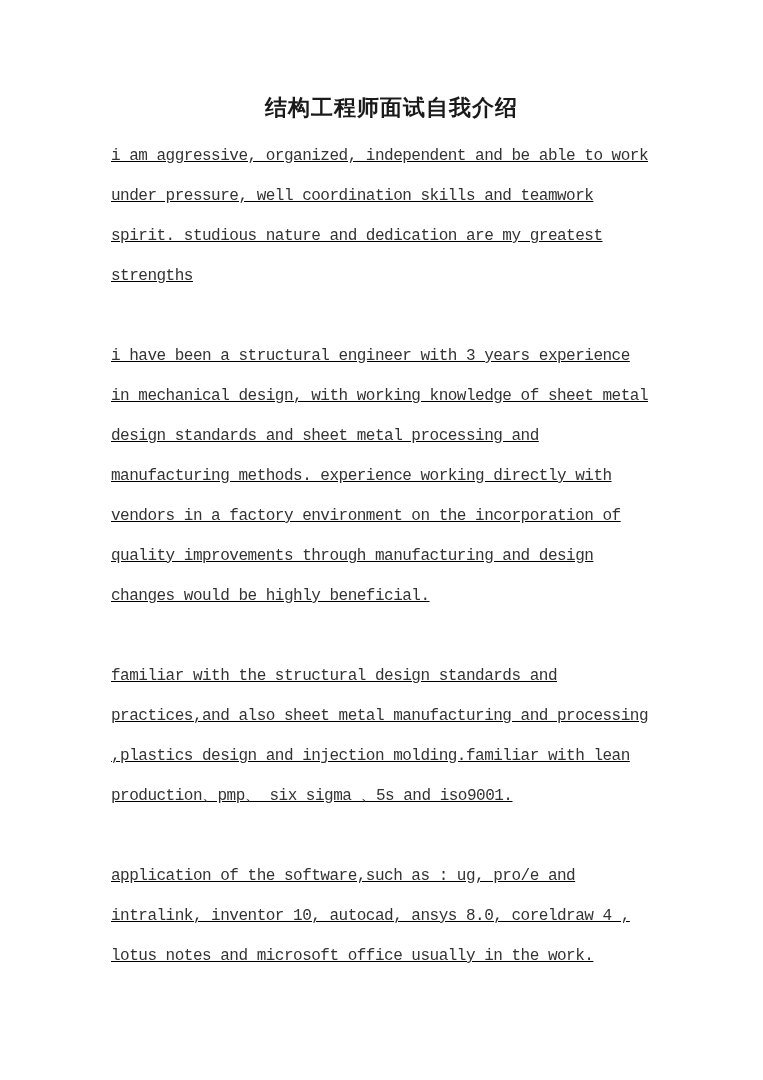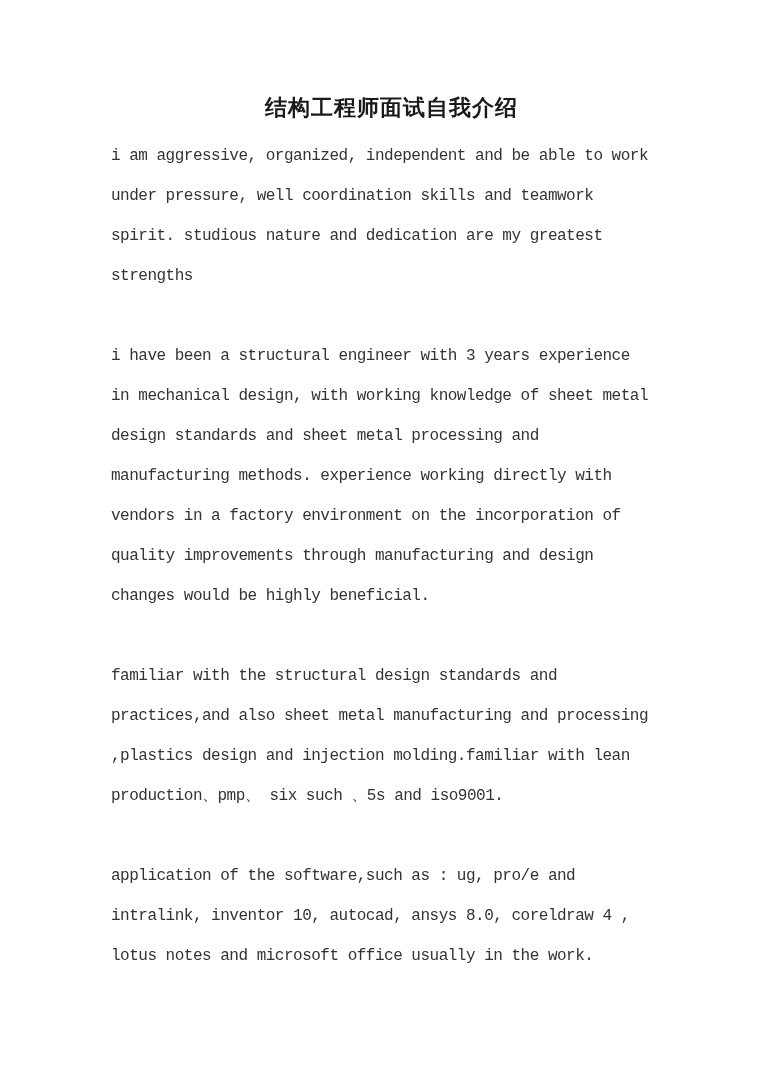--- a/index.html
+++ b/index.html
@@ -21,20 +21,21 @@
     font-weight: bold;
     font-size: 22px;
     line-height: 26px;
     letter-spacing: 1px;
     color: #1a1a1a;
     padding-left: 20px;
   }
   .content {
     padding-left: 111px;
     padding-right: 36px;
+    text-decoration: underline;
   }
   .content p {
     margin: 0 0 40px 0;
     font-family: "Liberation Mono", "DejaVu Sans Mono", monospace;
     font-size: 16px;
     line-height: 40px;
     letter-spacing: -0.5px;
     color: #333333;
     white-space: pre;
   }
@@ -52,18 +53,18 @@
     <p>i have been a structural engineer with 3 years experience
 in mechanical design, with working knowledge of sheet metal
 design standards and sheet metal processing and
 manufacturing methods. experience working directly with
 vendors in a factory environment on the incorporation of
 quality improvements through manufacturing and design
 changes would be highly beneficial.</p>
     <p>familiar with the structural design standards and
 practices,and also sheet metal manufacturing and processing
 ,plastics design and injection molding.familiar with lean
-production、pmp、 six such 、5s and iso9001.</p>
+production、pmp、 six sigma 、5s and iso9001.</p>
     <p>application of the software,such as : ug, pro/e and
 intralink, inventor 10, autocad, ansys 8.0, coreldraw 4 ,
 lotus notes and microsoft office usually in the work.</p>
   </div>
 </div>
 
 </body></html>

